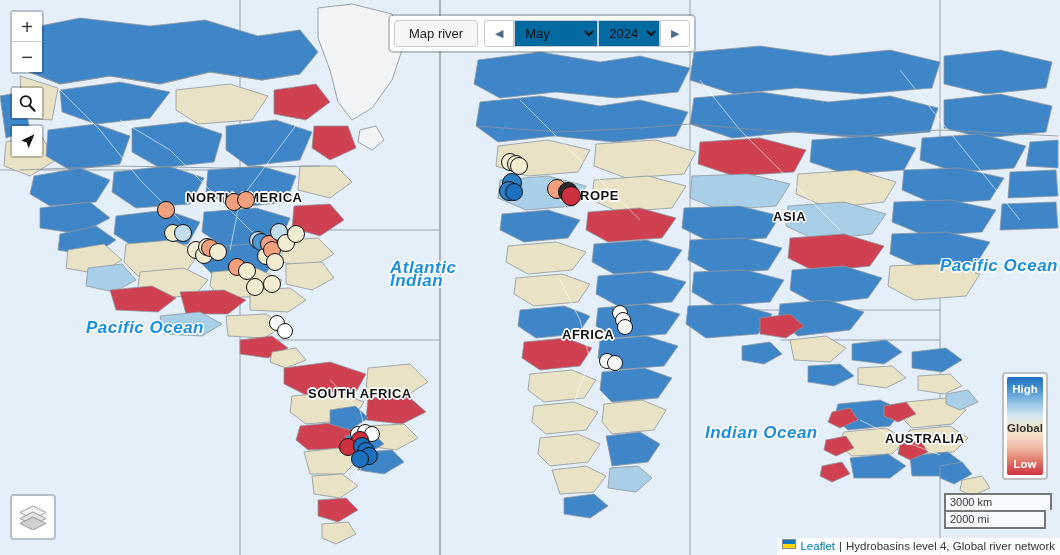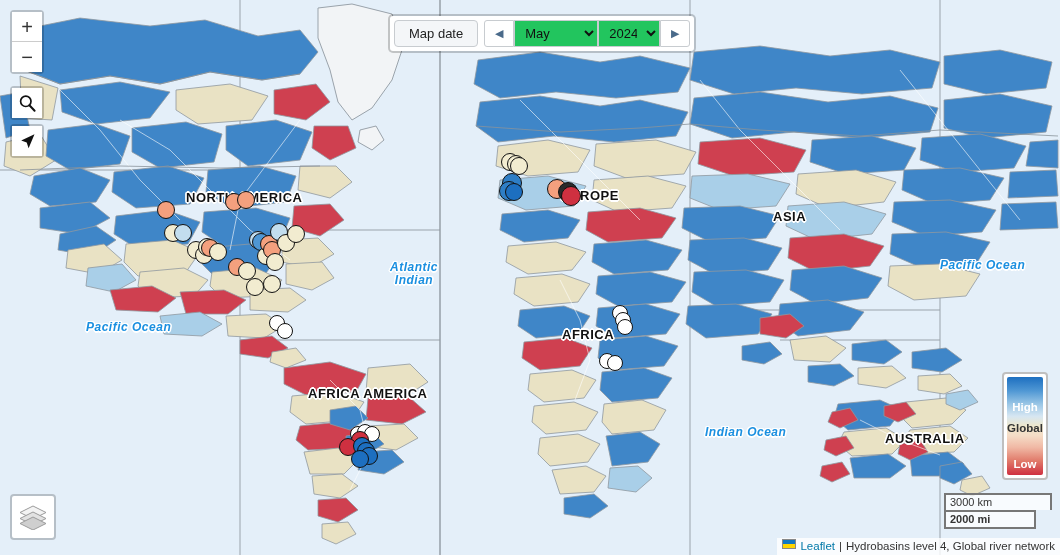--- a/index.html
+++ b/index.html
@@ -32,23 +32,22 @@
   }
   .lbl-continent {
     color: #111;
     font-size: 13px;
     text-shadow:
        1.6px 0 #fff, -1.6px 0 #fff, 0 1.6px #fff, 0 -1.6px #fff,
        1.2px 1.2px #fff, -1.2px 1.2px #fff, 1.2px -1.2px #fff, -1.2px -1.2px #fff;
   }
   .lbl-ocean {
     color: #1a8fe0;
-    font-size: 12px;
+    font-size: 17px;
     font-style: italic;
-    text-align: center;
     line-height: 13px;
     text-shadow:
        1.5px 0 #fff, -1.5px 0 #fff, 0 1.5px #fff, 0 -1.5px #fff,
        1.1px 1.1px #fff, -1.1px 1.1px #fff, 1.1px -1.1px #fff, -1.1px -1.1px #fff;
   }
 
   
   .lf-ctl {
     position: absolute;
     background: #fff;
@@ -109,21 +108,21 @@
     background: #fff;
     display: flex; align-items: center; justify-content: center;
     cursor: pointer;
     color: #4a6a8a;
     font-size: 11px;
   }
   .arrow-btn.left { border-radius: 3px 0 0 3px; }
   .arrow-btn.right { border-radius: 0 3px 3px 0; }
   .sel {
     border: 1px solid #c8ccd0;
-    background: #22c55e;
+    background: #0369a1;
     font-family: "Liberation Sans", sans-serif;
     font-size: 13px;
     color: #111;
     padding: 4px 6px;
     outline: none;
     cursor: pointer;
   }
   #month-select { width: 84px; }
   #year-select { width: 62px; }
 
@@ -147,41 +146,41 @@
     border-radius: 2px;
   }
   .legend-txt {
     position: absolute;
     width: 100%;
     text-align: center;
     font-size: 11.5px;
     font-weight: bold;
     font-family: "Liberation Sans", sans-serif;
   }
-  #legend-high { top: 6px; color: #fff; margin-top: 18px; }
+  #legend-high { top: 6px; color: #fff; }
   #legend-normal { top: 45px; color: #333; }
   #legend-low { bottom: 5px; color: #fff; }
 
   
   #scale {
     position: absolute;
     right: 8px; bottom: 26px;
     width: 108px;
   }
   .scale-line {
     border: 2px solid #777;
     background: rgba(255,255,255,0.72);
     font-size: 11px;
     color: #333;
     line-height: 13px;
     padding: 1px 4px;
     box-sizing: border-box;
   }
   #scale-km { border-bottom: none; }
-  #scale-mi { width: 92px; border-top: 2px solid #777; font-weight: bold; }
+  #scale-mi { width: 102px; border-top: 2px solid #777; }
 
   
   #attrib {
     position: absolute;
     right: 0; bottom: 0;
     background: rgba(255,255,255,0.8);
     font-size: 11.5px;
     color: #333;
     padding: 1px 5px;
     line-height: 15px;
@@ -385,21 +384,21 @@
         <path d="M24 70 L60 84 L110 76 L160 84 L210 72 L262 80 L300 74"></path>
         <path d="M20 170 L120 166 L220 168 L320 166"></path>
         <path d="M476 126 L560 132 L640 128 L690 124 L760 130 L860 136 L940 130 L1058 136"></path>
         <path d="M440 0 L440 555"></path>
       </g>
     </svg>
   </div>
 
   <div id="labels-layer">
       <div class="lbl lbl-continent" style="left: 186px; top: 190px;">NORTH AMERICA</div>
-      <div class="lbl lbl-continent" style="left: 308px; top: 386px;">AFRICA AMERICA</div>
+      <div class="lbl lbl-continent" style="left: 308px; top: 386px;">SOUTH AFRICA</div>
       <div class="lbl lbl-continent" style="left: 561px; top: 188px;">EUROPE</div>
       <div class="lbl lbl-continent" style="left: 562px; top: 327px;">AFRICA</div>
       <div class="lbl lbl-continent" style="left: 773px; top: 209px;">ASIA</div>
       <div class="lbl lbl-continent" style="left: 864px; top: 431px; margin-left: 21px;">AUSTRALIA</div>
       <div class="lbl lbl-ocean" style="left: 390px; top: 261px;">
         <div>Atlantic</div>
         <div>Indian</div>
       </div>
       <div class="lbl lbl-ocean" style="left: 86px; top: 321px;">
         <div>Pacific Ocean</div>
@@ -487,21 +486,21 @@
 
   <div class="lf-ctl" id="layers-ctl">
     <svg width="30" height="26" viewBox="0 0 30 26">
       <polygon points="15,2 28,8.5 15,15 2,8.5" fill="#f3f3f3" stroke="#9a9a9a" stroke-width="1"></polygon>
       <polygon points="15,8 28,14.5 15,21 2,14.5" fill="#e2e2e2" stroke="#9a9a9a" stroke-width="1"></polygon>
       <polygon points="15,13 28,19.5 15,26 2,19.5" fill="#cfcfcf" stroke="#9a9a9a" stroke-width="1"></polygon>
     </svg>
   </div>
 
   <div id="date-ctl">
-    <div class="date-label">Map date</div>
+    <div class="date-label">Map river</div>
     <div class="arrow-btn left">◀</div>
     <select class="sel" id="month-select"><option value="January">January</option><option value="February">February</option><option value="March">March</option><option value="April">April</option><option value="May" selected="">May</option><option value="June">June</option><option value="July">July</option><option value="August">August</option><option value="September">September</option><option value="October">October</option><option value="November">November</option><option value="December">December</option></select>
     <select class="sel" id="year-select"><option value="2020">2020</option><option value="2021">2021</option><option value="2022">2022</option><option value="2023">2023</option><option value="2024" selected="">2024</option><option value="2025">2025</option></select>
     <div class="arrow-btn right">▶</div>
   </div>
 
   <div id="legend">
     <div id="legend-bar">
       <div class="legend-txt" id="legend-high">High</div>
       <div class="legend-txt" id="legend-normal">Global</div>

